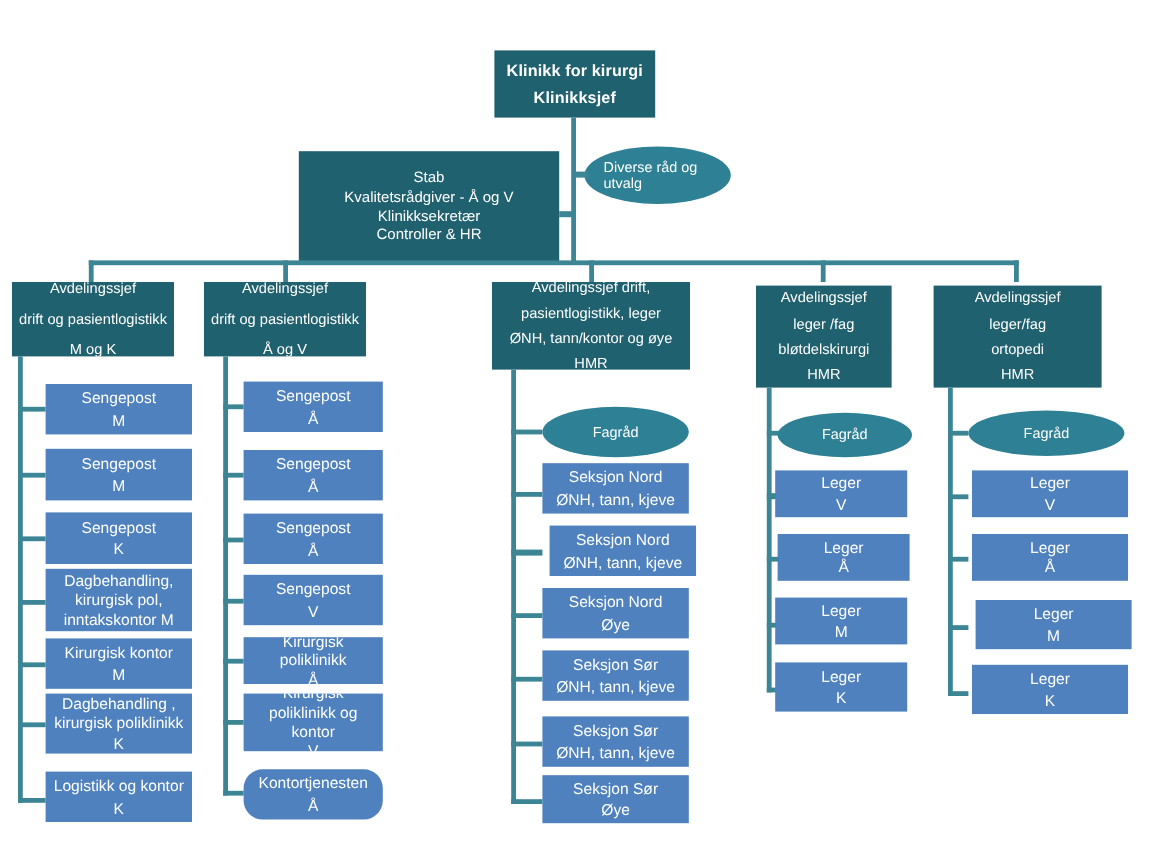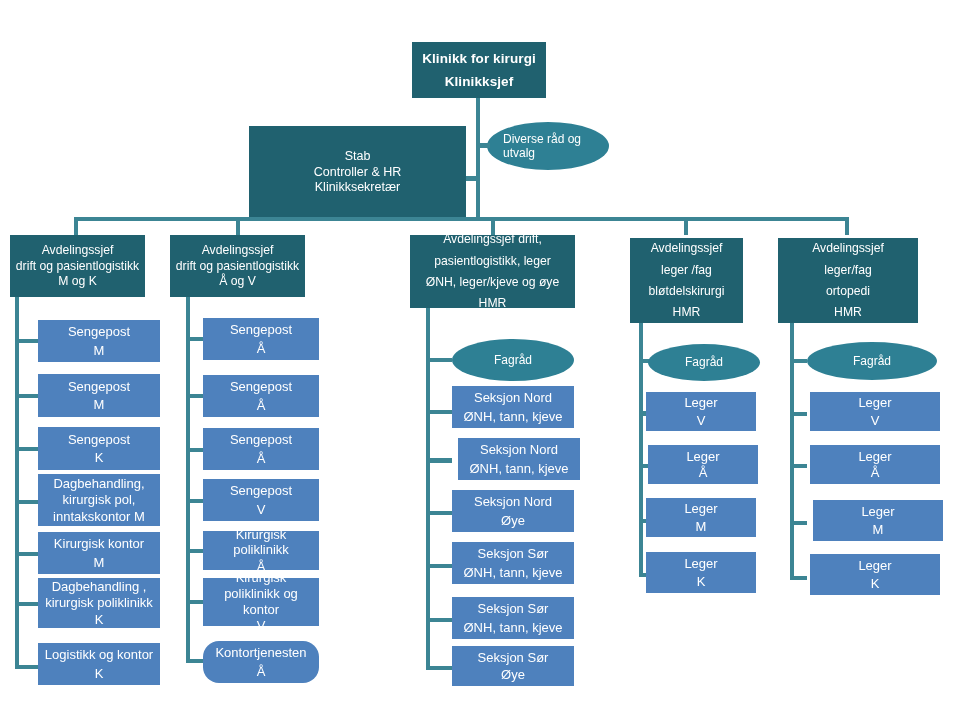--- a/index.html
+++ b/index.html
@@ -43,21 +43,21 @@
     font-weight: bold;
     font-size: 13.5px;
     letter-spacing: 0.1px;
   }
   .node.root .line + .line { margin-top: 7px; }
 
   .node.stab      { font-size: 12.5px; }
   .node.stab .line + .line { margin-top: 1px; }
 
   .node.dept      { font-size: 12.2px; }
-  .node.dept .line + .line { margin-top: 1px; }
+  .node.dept .line + .line { margin-top: 11px; }
   .node.dept.spaced .line + .line { margin-top: 7px; }
 
   .node.leaf      { font-size: 13px; }
   .node.leaf .line + .line { margin-top: 3px; }
   .node.leaf.tight .line + .line { margin-top: 1px; }
 
   .node.oval.small { font-size: 12px; }
   .node.oval.diverse { font-size: 12px; text-align: left; align-items: flex-start; padding-left: 16px; }
   .node.oval.diverse .line { text-align: left; }
 
@@ -74,22 +74,23 @@
 
   <div class="node teal root" style="left:412px; top:42px; width:134px; height:56px;">
     <span class="line">Klinikk  for kirurgi</span>
     <span class="line">Klinikksjef</span>
   </div>
 
   <div class="conn" style="left:476px; top:98px; width:4px; height:120px;"></div>
 
   <div class="node teal stab" style="left:249px; top:126px; width:217px; height:92px;">
     <span class="line">Stab</span>
+    <span class="line">Kvalitetsrådgiver - Å og V</span>
+    <span class="line">Klinikksekretær</span>
     <span class="line">Controller &amp; HR</span>
-    <span class="line">Klinikksekretær</span>
   </div>
   <div class="conn" style="left:466px; top:176px; width:12px; height:5px;"></div>
 
   <div class="node oval diverse" style="left:487px; top:122px; width:122px; height:48px;align-items:flex-end;">
     <span class="line">Diverse råd og</span>
     <span class="line">utvalg</span>
   </div>
   <div class="conn" style="left:478px; top:143px; width:12px; height:5px;"></div>
 
   <div class="conn" style="left:74px; top:217px; width:775px; height:4px;"></div>
@@ -197,21 +198,21 @@
 
   <div class="conn" style="left:186px; top:659px; width:17px; height:4px;"></div>
   <div class="node blue leaf" style="left:203px; top:641px; width:116px; height:42px;border-radius:16px;">
     <span class="line">Kontortjenesten</span>
     <span class="line">Å</span>
   </div>
 
   <div class="node teal dept spaced" style="left:410px; top:235px; width:165px; height:73px;">
     <span class="line">Avdelingssjef drift,</span>
     <span class="line">pasientlogistikk, leger</span>
-    <span class="line">ØNH, leger/kjeve og øye</span>
+    <span class="line">ØNH, tann/kontor og øye</span>
     <span class="line">HMR</span>
   </div>
   <div class="conn" style="left:426px; top:308px; width:4px; height:362px;"></div>
 
   <div class="conn" style="left:426px; top:358px; width:26px; height:4px;"></div>
   <div class="node oval small" style="left:452px; top:339px; width:122px; height:42px;">
     <span class="line">Fagråd</span>
   </div>
 
   <div class="conn" style="left:426px; top:410px; width:26px; height:4px;"></div>

